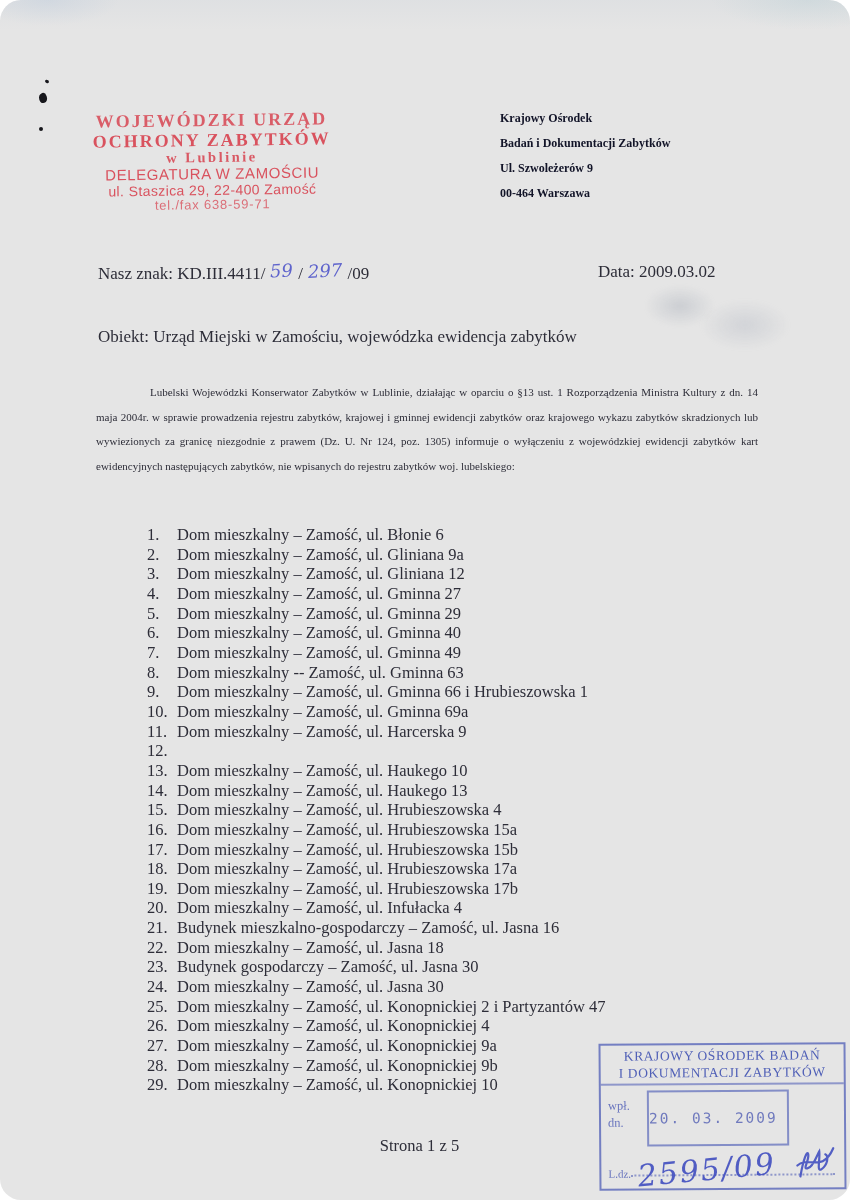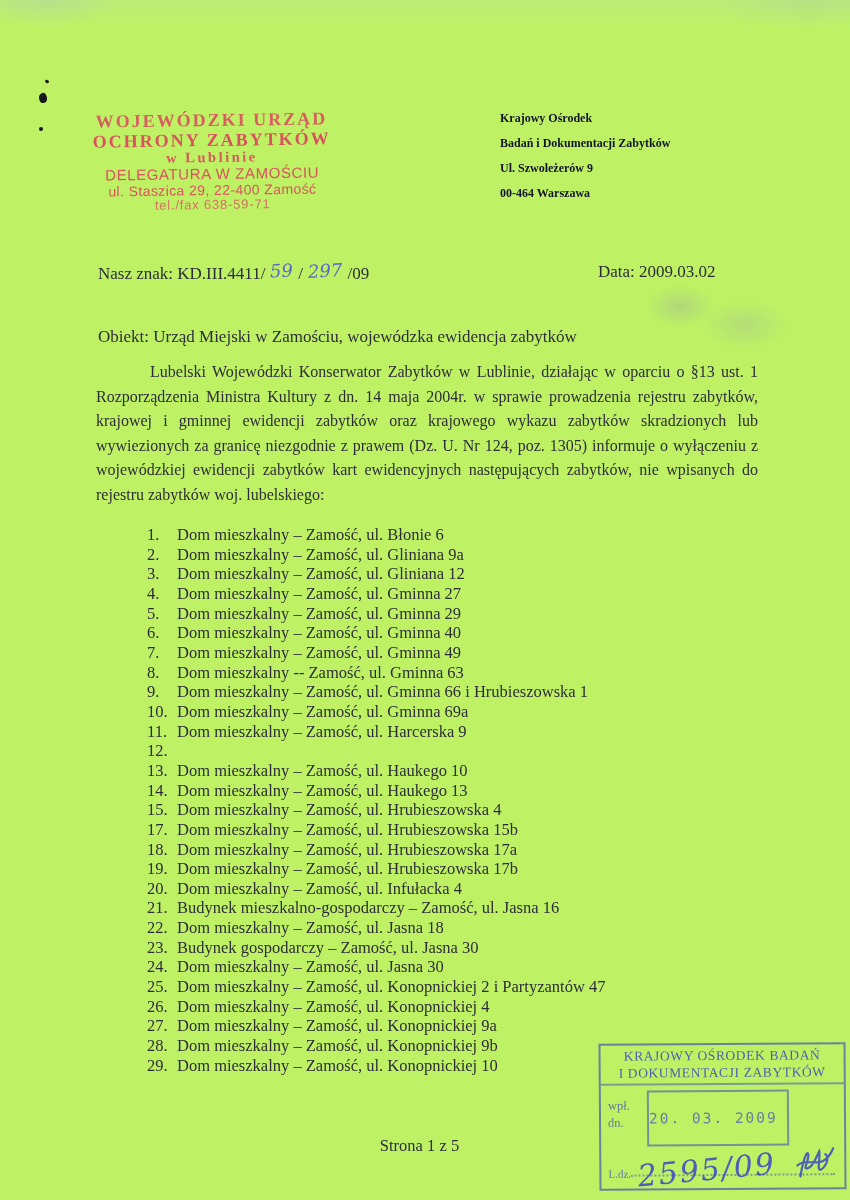--- a/index.html
+++ b/index.html
@@ -1,22 +1,23 @@
 <!DOCTYPE html>
 <html style="--stamp-red: #d9525e; --stamp-blue: #4858b4; --ink-blue: #5f64cc;"><head>
 <meta charset="utf-8">
 <style>
   html,body{margin:0;padding:0;background:#ffffff;}
   .page{
     position:relative;
     width:850px;height:1200px;
-    background:#bef264;
+    background:#e5e5e5;
     overflow:hidden;
     font-family:"Liberation Serif", serif;
     color:#2d2d38;
+    border-radius:21px;
   }
   
   .top-band{
     position:absolute;left:0;top:0;width:850px;height:30px;
     background:linear-gradient(rgba(190,200,212,.16),rgba(190,200,212,0));
   }
   .corner-tint-l{
     position:absolute;left:0;top:0;width:120px;height:26px;
     background:radial-gradient(ellipse at 40% 0%,rgba(160,185,215,.22),rgba(160,185,215,0) 70%);
   }
@@ -60,22 +61,22 @@
     font-family:"DejaVu Serif",serif;font-style:italic;
     color:var(--ink-blue,#5f64cc);font-size:18px;
     transform:rotate(-3deg) translateY(-2px);
     margin:0 5px;
   }
   .date-line{position:absolute;left:598px;top:262px;font-size:17px;}
   .subject{position:absolute;left:98px;top:327px;font-size:17px;}
 
   
   .body-par{
-    position:absolute;left:96px;top:360px;width:662px;margin:0;
-    font-size:16px;line-height:24.5px;
+    position:absolute;left:96px;top:380px;width:662px;margin:0;
+    font-size:11px;line-height:24.5px;
     text-align:justify;text-indent:54px;
   }
 
   
   .list{position:absolute;left:147px;top:525px;font-size:16.5px;line-height:19.65px;}
   .list-row{display:flex;white-space:nowrap;}
   .list-num{flex:none;width:30px;}
 
   
   .receipt{
@@ -206,20 +207,24 @@
       </div>
       <div class="list-row">
         <span class="list-num">14.</span>
         <span>Dom mieszkalny – Zamość, ul. Haukego 13</span>
       </div>
       <div class="list-row">
         <span class="list-num">15.</span>
         <span>Dom mieszkalny – Zamość, ul. Hrubieszowska 4</span>
       </div>
       <div class="list-row">
+        <span class="list-num">16.</span>
+        <span>Dom mieszkalny – Zamość, ul. Hrubieszowska 15a</span>
+      </div>
+      <div class="list-row">
         <span class="list-num">17.</span>
         <span>Dom mieszkalny – Zamość, ul. Hrubieszowska 15b</span>
       </div>
       <div class="list-row">
         <span class="list-num">18.</span>
         <span>Dom mieszkalny – Zamość, ul. Hrubieszowska 17a</span>
       </div>
       <div class="list-row">
         <span class="list-num">19.</span>
         <span>Dom mieszkalny – Zamość, ul. Hrubieszowska 17b</span>

